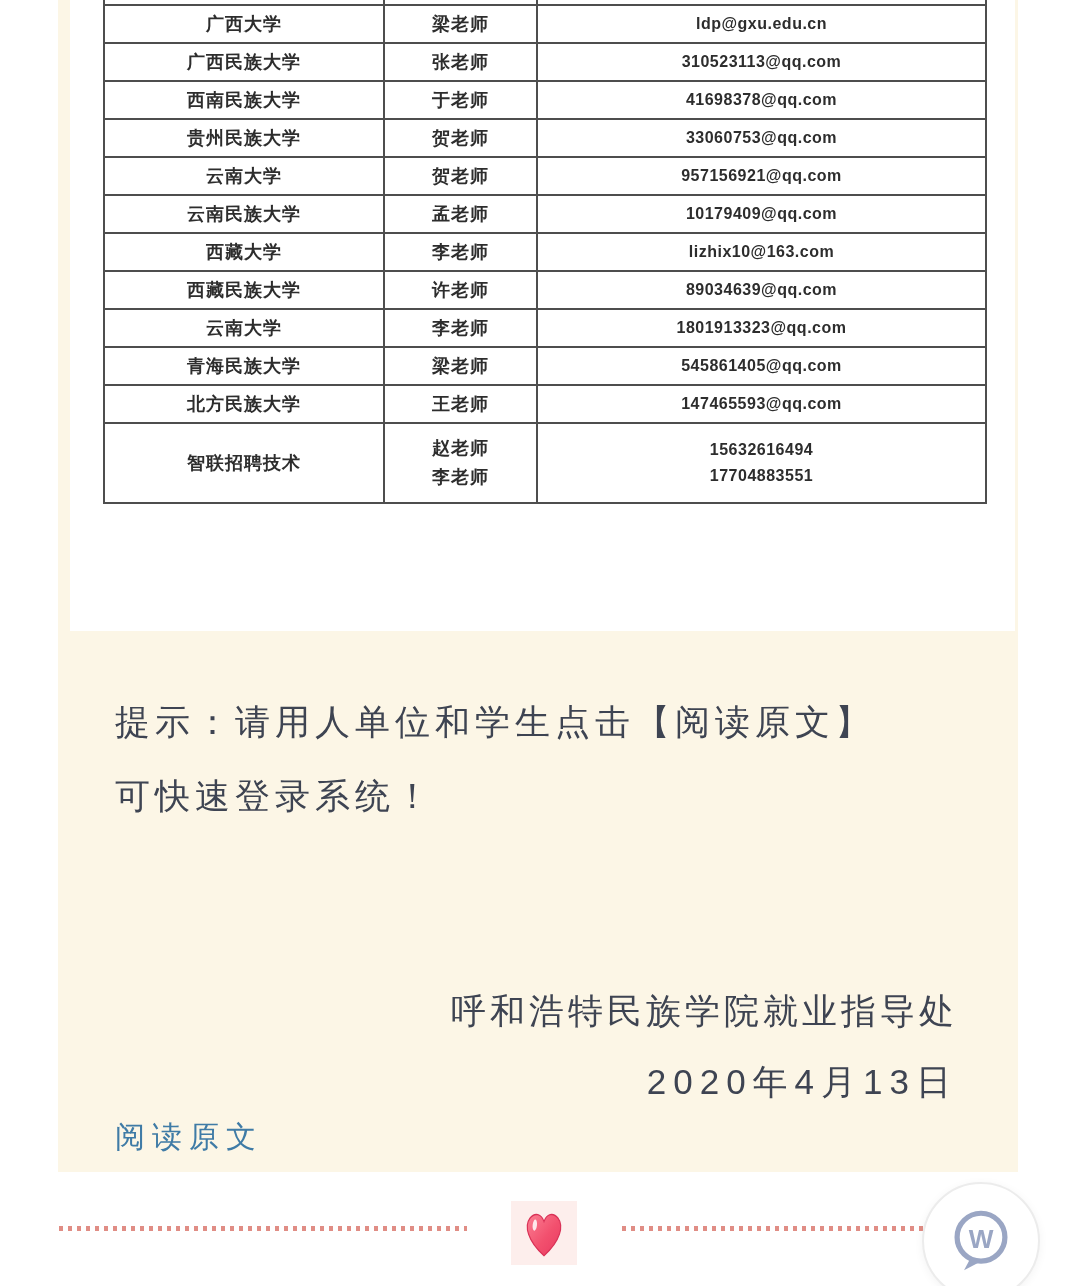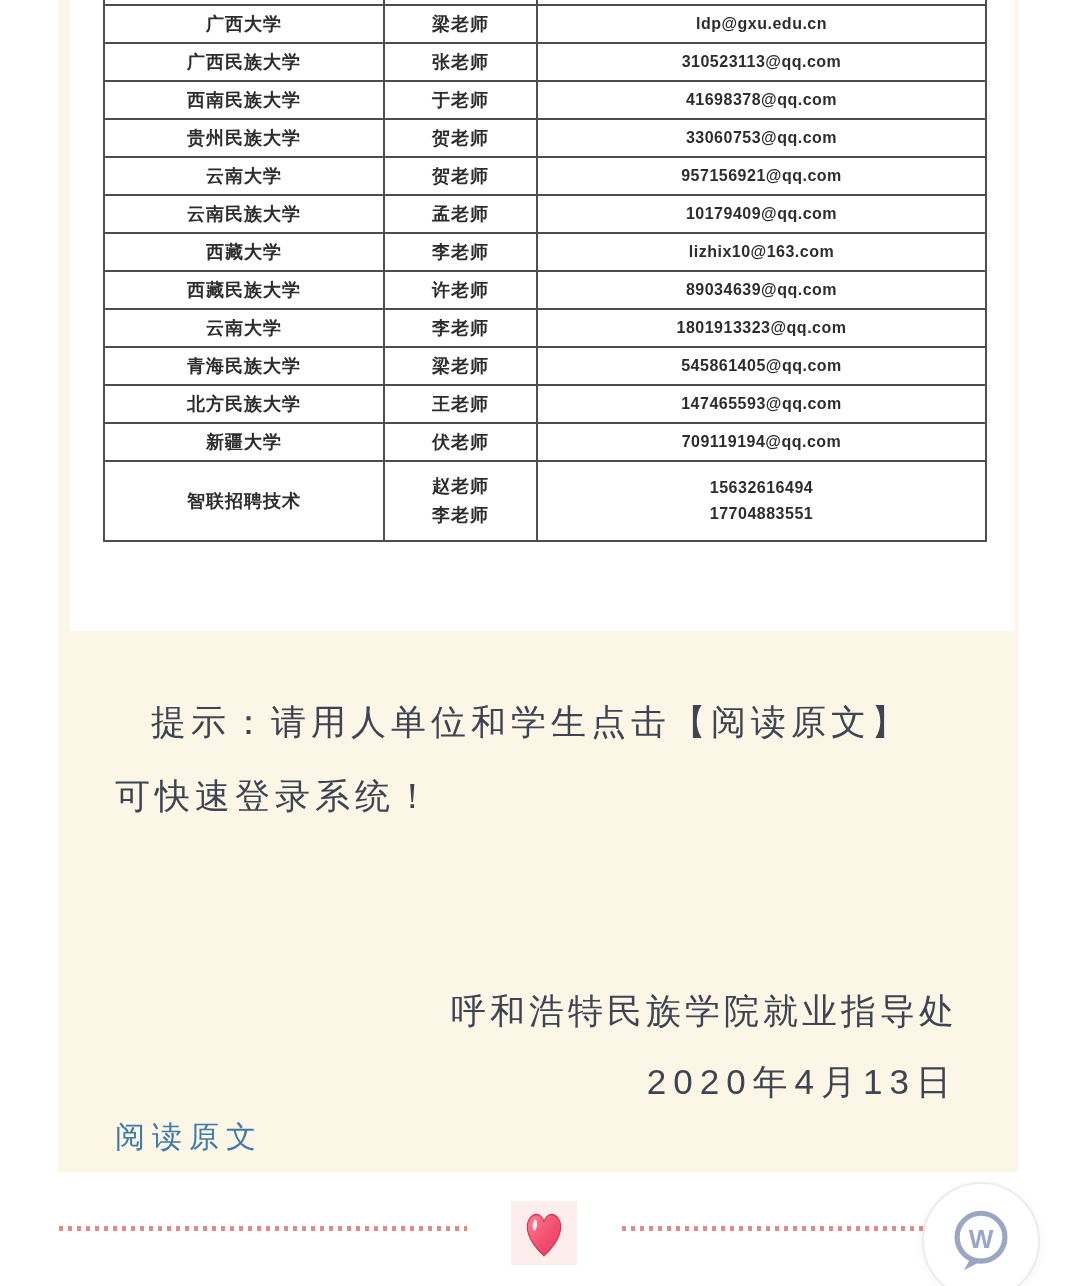--- a/index.html
+++ b/index.html
@@ -48,21 +48,21 @@
   table.contact col.c2{width:153px;}
   table.contact col.c3{width:449px;}
   table.contact td[data-name="cell-contact"]{font-size:16px;letter-spacing:0.5px;}
   table.contact td div{line-height:1.6;}
   
   .notice-line{
     position:absolute;left:115px;width:860px;
     font-size:35px;line-height:44px;color:var(--text);
     letter-spacing:5px;
   }
-  .notice-line.l1{top:700px;margin-left:36px;}
+  .notice-line.l1{top:700px;}
   .notice-line.l2{top:774px;}
   .sig{
     position:absolute;left:115px;width:843px;text-align:right;
     font-size:35px;color:var(--text);letter-spacing:4px;margin-top:8px;
   }
   .sig.org{top:980px;}
   .sig.date{top:1051px;letter-spacing:7px;}
   .read-original{
     position:absolute;left:115px;top:1117px;
     font-size:30px;color:var(--link);letter-spacing:7px;
@@ -221,31 +221,20 @@
           <td data-name="cell-university">
             <div>北方民族大学</div>
           </td>
           <td data-name="cell-teacher">
             <div>王老师</div>
           </td>
           <td data-name="cell-contact">
             <div>147465593@qq.com</div>
           </td>
         </tr>
-        <tr data-name="table-row">
-          <td data-name="cell-university">
-            <div>新疆大学</div>
-          </td>
-          <td data-name="cell-teacher">
-            <div>伏老师</div>
-          </td>
-          <td data-name="cell-contact">
-            <div>709119194@qq.com</div>
-          </td>
-        </tr>
         <tr data-name="table-row" class="tall">
           <td data-name="cell-university">
             <div>智联招聘技术</div>
           </td>
           <td data-name="cell-teacher">
             <div>赵老师</div>
             <div>李老师</div>
           </td>
           <td data-name="cell-contact">
             <div>15632616494</div>

